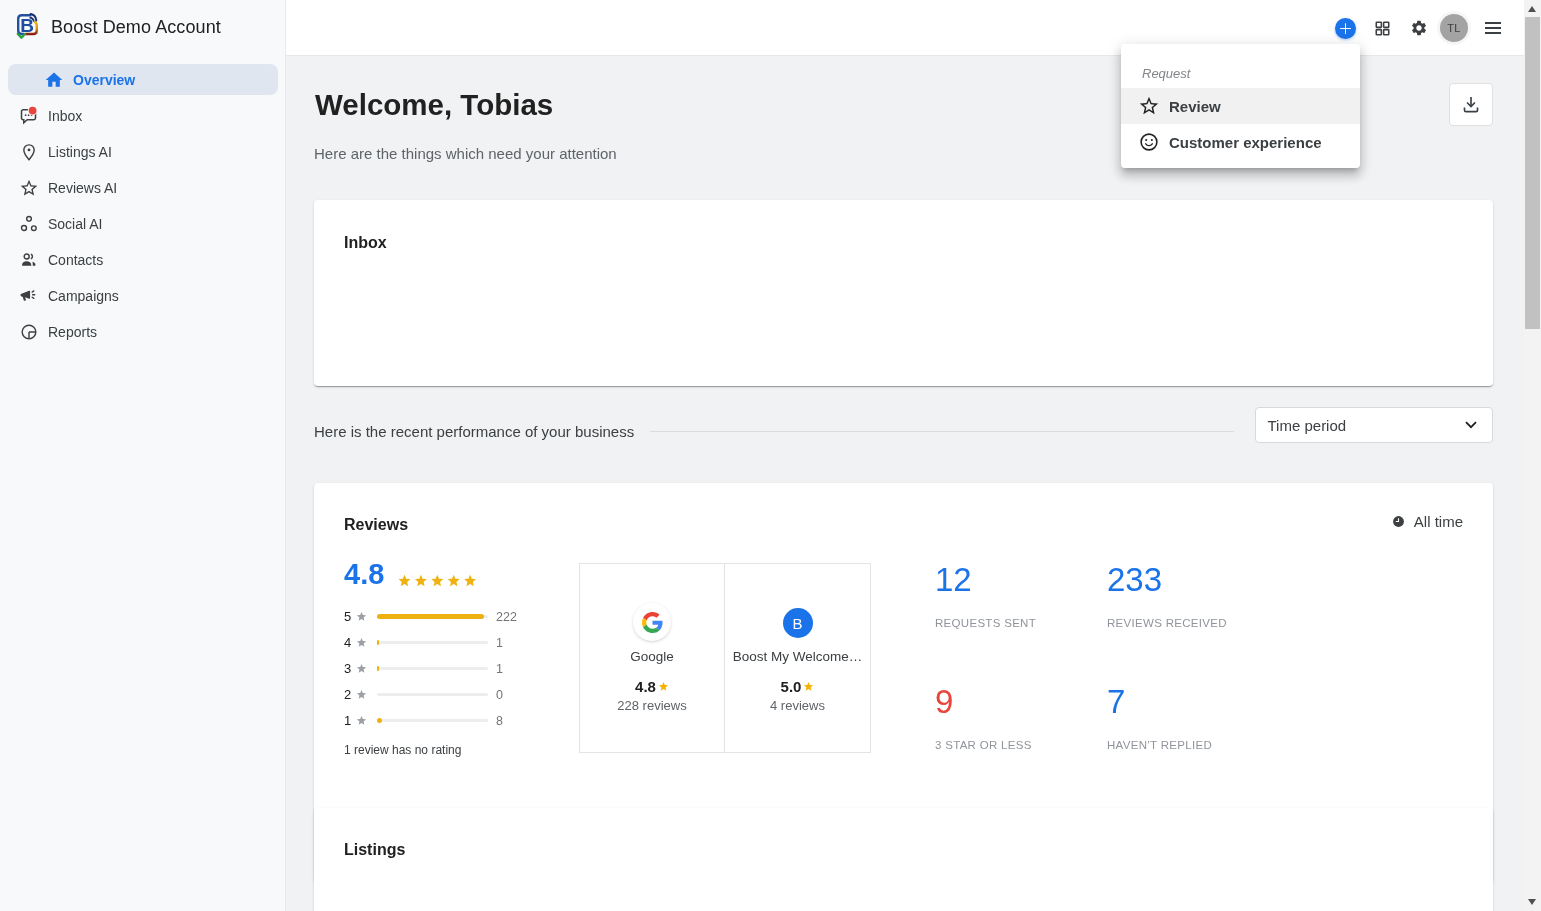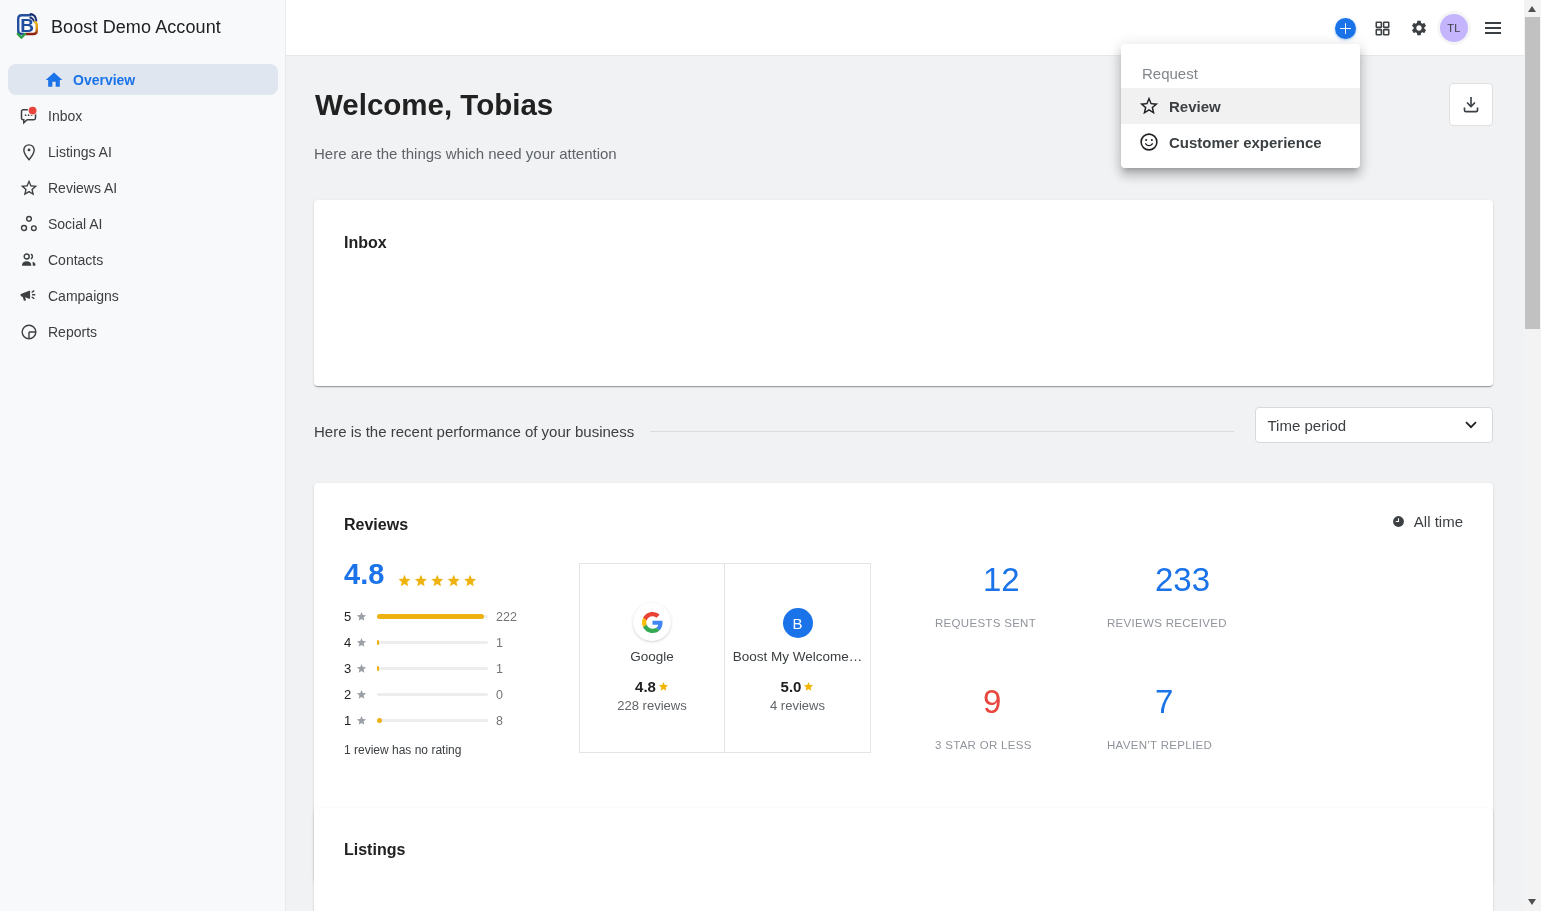--- a/index.html
+++ b/index.html
@@ -21,21 +21,21 @@
 .nitem { height:31px; margin-bottom:5px; border-radius:8px; display:flex; align-items:center; padding-left:11px; font-size:14px; color:#3c4043; }
 .nitem svg { margin-right:9px; flex:none; width:20px; height:20px; }
 .nitem.sel { background:#dfe6ef; color:#1a73e8; font-weight:bold;padding-left:36px; }
 
 
 #hdr { position:absolute; left:286px; top:0; width:1238px; height:56px; background:#fff; border-bottom:1px solid #e8e8e8; z-index:6; }
 #plusbtn { position:absolute; left:1335px; top:18px; width:21px; height:21px; border-radius:50%; background:#1a73e8; box-shadow:0 1px 3px rgba(26,115,232,.4); z-index:7; }
 #plusbtn:before { content:""; position:absolute; left:5px; top:9.6px; width:11px; height:1.9px; background:#fff; border-radius:1px; }
 #plusbtn:after { content:""; position:absolute; top:5px; left:9.6px; height:11px; width:1.9px; background:#fff; border-radius:1px; }
 .hico { position:absolute; z-index:7; }
-#avatar { position:absolute; left:1440px; top:14px; width:28px; height:28px; border-radius:50%; background:#c4b5fd; box-shadow:0 0 0 3px #f6f6f7; display:flex; align-items:center; justify-content:center; font-size:11px; color:#3c4043; letter-spacing:0.4px; z-index:7; }
+#avatar { position:absolute; left:1440px; top:14px; width:28px; height:28px; border-radius:50%; background:#a3a3a3; box-shadow:0 0 0 3px #f6f6f7; display:flex; align-items:center; justify-content:center; font-size:11px; color:#3c4043; letter-spacing:0.4px; z-index:7; }
 #burger { position:absolute; left:1485px; top:21.5px; width:16px; z-index:7; }
 #burger div { height:2.4px; background:#3a3f44; margin-bottom:2.9px; }
 
 
 h1.welcome { position:absolute; left:315px; top:88px; font-size:29.5px; font-weight:700; color:#212121; z-index:1; }
 #sub { position:absolute; left:314px; top:145px; font-size:15px; color:#5f6368; z-index:1; }
 #dlbtn { position:absolute; left:1449px; top:83px; width:44px; height:43px; background:#fff; border:1px solid #e0e0e0; border-radius:4px; display:flex; align-items:center; justify-content:center; z-index:1; }
 .card { position:absolute; left:314px; width:1179px; background:#fff; border-radius:4px; box-shadow:0 2px 1px -1px rgba(0,0,0,.2), 0 1px 1px 0 rgba(0,0,0,.14), 0 1px 3px 0 rgba(0,0,0,.12); z-index:1; }
 #card-inbox { top:200px; height:186px; }
 #card-reviews { top:483px; height:399px; }
@@ -62,27 +62,27 @@
 #srcbox { position:absolute; left:265px; top:80px; width:292px; height:190px; border:1px solid #e4e4e6; display:flex; }
 .srccell { width:50%; text-align:center; position:relative; }
 .srccell.first { border-right:1px solid #e4e4e6;text-align:center; }
 .srcname { position:absolute; top:85px; width:100%; font-size:13.5px; color:#3c4043; }
 .srcscore { position:absolute; top:114px; width:100%; display:flex; align-items:center; justify-content:center; font-size:15px; font-weight:bold; color:#212121; }
 .srcrev { position:absolute; top:134px; width:100%; font-size:13px; color:#5f6368; }
 .gav { position:absolute; top:39px; left:50%; margin-left:-19px; width:38px; height:38px; border-radius:50%; background:#fff; box-shadow:0 1px 3px rgba(0,0,0,.18); display:flex; align-items:center; justify-content:center; }
 .bav { position:absolute; top:44px; left:50%; margin-left:-15px; width:30px; height:30px; border-radius:50%; background:#1a73e8; display:flex; align-items:center; justify-content:center; color:#fff; font-size:15px; }
 
 .stat { position:absolute; z-index:1; }
-.stat .num { font-size:33px; line-height:37px; color:#1a73e8;margin-left:48px; }
+.stat .num { font-size:33px; line-height:37px; color:#1a73e8; }
 .stat .num.red { color:#e8453c; }
 .stat .lbl { font-size:11.5px; color:#90949b; letter-spacing:0.3px; margin-top:18.5px; }
 
 
 #dd { position:absolute; left:1121px; top:44px; width:239px; background:#fff; border-radius:4px; box-shadow:0 5px 5px -3px rgba(0,0,0,.2), 0 8px 10px 1px rgba(0,0,0,.14), 0 3px 14px 2px rgba(0,0,0,.12); padding:8px 0; z-index:20; }
-#dd .hd { height:36px; display:flex; align-items:center; padding-left:21px; padding-top:6px; font-size:15px; color:#80868b; }
+#dd .hd { height:36px; display:flex; align-items:center; padding-left:21px; padding-top:6px; font-size:13px; color:#80868b;font-style:italic; }
 #dd .row { height:36px; display:flex; align-items:center; padding-left:17px; font-size:15px; font-weight:bold; color:#3c4043; }
 #dd .row svg { margin-right:9px; }
 #dd .row.hov { background:#f1f1f2; }
 </style>
 </head>
 <body>
 
 <div id="side">
   <svg id="logo" width="24" height="32" viewBox="0 0 24 32" style="position:absolute; left:16px; top:13px;">
     <defs>

